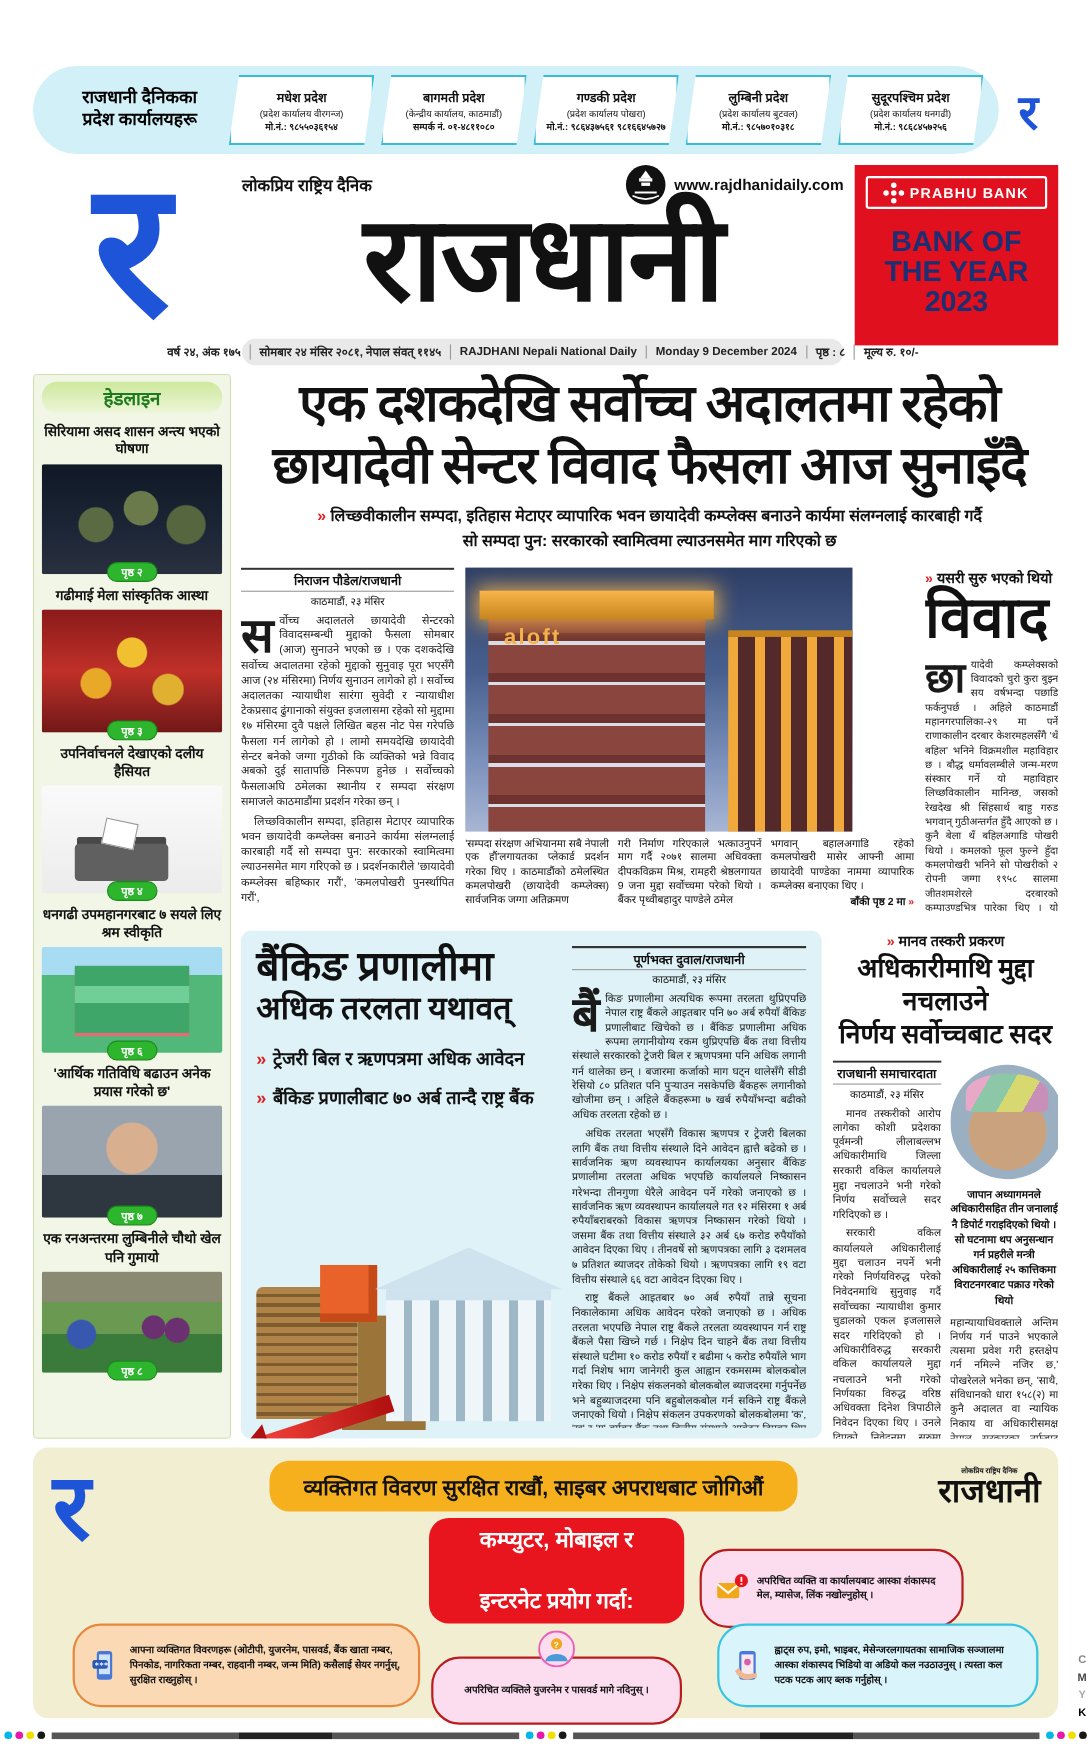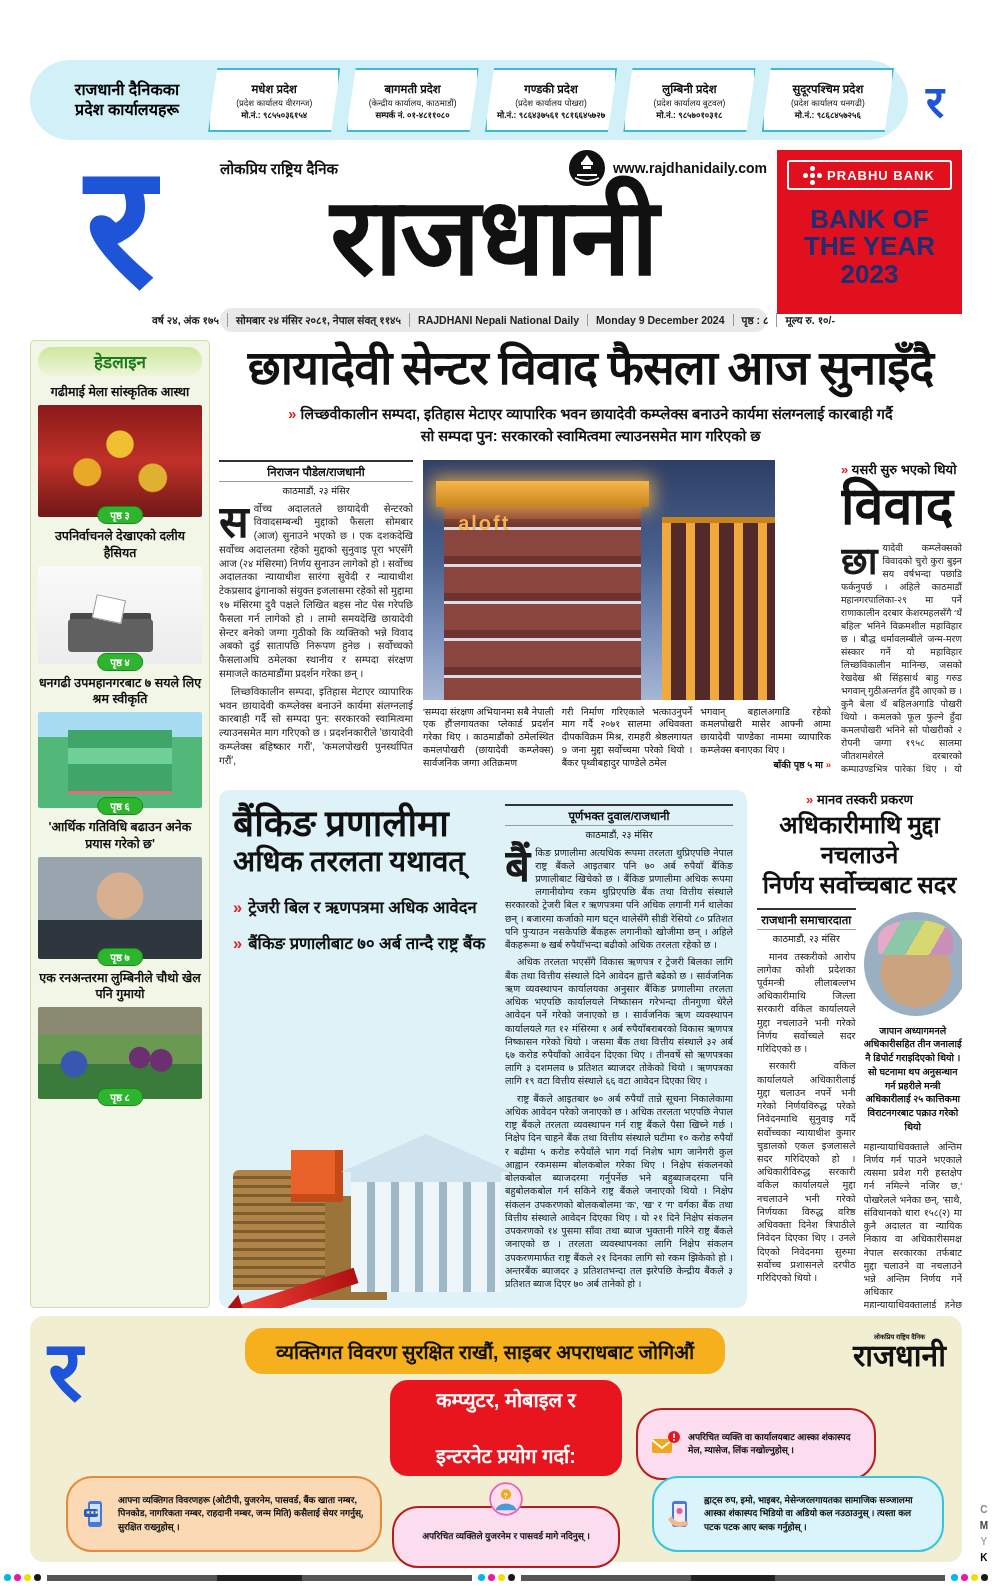--- a/index.html
+++ b/index.html
@@ -79,21 +79,21 @@
   .caption-col { flex:1; font-size:9.5px; line-height:1.35; text-align:justify; }
   .continued { text-align:right; font-weight:bold; font-size:9.5px; margin-top:2px; }
   .story-right { flex:1; overflow:hidden; }
   .kicker { font-weight:bold; font-size:13px; margin-bottom:2px; }
   .dispute-title { font-family:"Liberation Serif", serif; font-weight:bold; font-size:52px; line-height:54px; margin-bottom:8px; }
   .dispute-body { font-size:9.3px; line-height:1.4; text-align:justify; }
   .dispute-body .dropcap { font-size:38px; line-height:34px; }
 
   
   .second-row { display:flex; gap:10px; margin-top:14px; flex:1; overflow:hidden; }
-  .banking-box { width:528px; background:#def2f8; border-radius:10px; padding:14px 14px 10px; display:flex; gap:4px; overflow:hidden; position:relative; }
+  .banking-box { width:528px; background:#def2f8; border-radius:10px; padding:14px 14px 10px; display:flex; gap:19px; overflow:hidden; position:relative; }
   .bank-left { width:268px; display:flex; flex-direction:column; }
   .bank-headline1 { font-family:"Liberation Serif", serif; font-weight:bold; font-size:37px; line-height:40px; }
   .bank-headline2 { font-family:"Liberation Serif", serif; font-weight:bold; font-size:29px; line-height:34px; }
   .bank-bullets { margin-top:18px; }
   .bank-bullet { display:flex; gap:6px; font-weight:bold; font-size:16.5px; line-height:1.35; margin-bottom:14px; }
   .illus { position:relative; margin-top:auto; height:170px; }
   .coins { position:absolute; left:0; bottom:8px; width:92px; height:120px; background:repeating-linear-gradient(180deg,#b08448 0 6px,#7e5c2e 6px 9px); border-radius:6px 6px 0 0; box-shadow:70px 18px 0 -8px #9a7438; }
   .crate { position:absolute; left:58px; bottom:96px; width:52px; height:52px; background:#e8622a; box-shadow:inset -8px -8px 0 #c44a18; }
   .bank-building { position:absolute; right:0; bottom:6px; width:150px; height:120px; background:repeating-linear-gradient(90deg,#eef6fa 0 16px,#9fb8c8 16px 24px); border-top:10px solid #cfe3ee; }
   .bank-building::before { content:""; position:absolute; left:-10px; top:-48px; border-left:85px solid transparent; border-right:85px solid transparent; border-bottom:38px solid #cfe3ee; }
@@ -216,20 +216,26 @@
         <div class="bank-l3">2023</div>
       </div>
     </div>
   </div>
 
   <div class="content">
 
     <aside class="sidebar">
       <div class="sb-header">हेडलाइन</div>
 
+      <div class="sb-item">
+        <div class="sb-title">सिरियामा असद शासन अन्त्य भएको घोषणा</div>
+        <div class="sb-img img-syria">
+          <span class="sb-badge">पृष्ठ २</span>
+        </div>
+      </div>
 
       <div class="sb-item">
         <div class="sb-title">गढीमाई मेला सांस्कृतिक आस्था</div>
         <div class="sb-img img-gadhimai">
           <span class="sb-badge">पृष्ठ ३</span>
         </div>
       </div>
 
       <div class="sb-item">
         <div class="sb-title">उपनिर्वाचनले देखाएको दलीय हैसियत</div>
@@ -257,20 +263,21 @@
       <div class="sb-item">
         <div class="sb-title">एक रनअन्तरमा लुम्बिनीले चौथो खेल पनि गुमायो</div>
         <div class="sb-img img-cricket">
           <span class="sb-badge">पृष्ठ ८</span>
         </div>
       </div>
     </aside>
 
     <div class="main">
       <div class="lead-headline">
+        <div>एक दशकदेखि सर्वोच्च अदालतमा रहेको</div>
         <div>छायादेवी सेन्टर विवाद फैसला आज सुनाइँदै</div>
       </div>
       <div class="lead-deck">
         <div><span class="arr">»</span> <span>लिच्छवीकालीन सम्पदा, इतिहास मेटाएर व्यापारिक भवन छायादेवी कम्प्लेक्स बनाउने कार्यमा संलग्नलाई कारबाही गर्दै</span></div>
         <div>सो सम्पदा पुन: सरकारको स्वामित्वमा ल्याउनसमेत माग गरिएको छ</div>
       </div>
 
       <div class="story-row">
         <div class="story-col1">
           <div class="byline-box">निराजन पौडेल/राजधानी</div>
@@ -285,21 +292,21 @@
           <div class="photo-hotel">
             <div class="tower-left"></div>
             <div class="hotel-sign">aloft</div>
             <div class="tower-right"></div>
           </div>
           <div class="caption-row">
             <div class="caption-col">'सम्पदा संरक्षण अभियानमा सबै नेपाली एक हौं'लगायतका प्लेकार्ड प्रदर्शन गरेका थिए । काठमाडौंको ठमेलस्थित कमलपोखरी (छायादेवी कम्प्लेक्स) सार्वजनिक जग्गा अतिक्रमण</div>
             <div class="caption-col">गरी निर्माण गरिएकाले भत्काउनुपर्ने माग गर्दै २०७१ सालमा अधिवक्ता दीपकविक्रम मिश्र, रामहरी श्रेष्ठलगायत 9 जना मुद्दा सर्वोच्चमा परेको थियो । बैंकर पृथ्वीबहादुर पाण्डेले ठमेल</div>
             <div class="caption-col">
               <span>भगवान् बहालअगाडि रहेको कमलपोखरी मासेर आफ्नी आमा छायादेवी पाण्डेका नाममा व्यापारिक कम्प्लेक्स बनाएका थिए ।</span>
-              <div class="continued"><span>बाँकी पृष्ठ ५ मा</span> <span class="arr">»</span></div>
+              <div class="continued"><span>बाँकी पृष्ठ 2 मा</span> <span class="arr">»</span></div>
             </div>
           </div>
         </div>
 
         <div class="story-right">
           <div class="kicker"><span class="arr">»</span> <span>यसरी सुरु भएको थियो</span></div>
           <div class="dispute-title">विवाद</div>
           <div class="dispute-body body-text">
             <p class="noindent"><span class="dropcap">छा</span><span>यादेवी कम्प्लेक्सको विवादको चुरो कुरा बुझ्न सय वर्षभन्दा पछाडि फर्कनुपर्छ । अहिले काठमाडौं महानगरपालिका-२९ मा पर्ने राणाकालीन दरबार केशरमहलसँगै 'थँ बहिल' भनिने विक्रमशील महाविहार छ । बौद्ध धर्मावलम्बीले जन्म-मरण संस्कार गर्ने यो महाविहार लिच्छविकालीन मानिन्छ, जसको रेखदेख श्री सिंहसार्थ बाहु गरुड भगवान् गुठीअन्तर्गत हुँदै आएको छ । कुनै बेला थँ बहिलअगाडि पोखरी थियो । कमलको फूल फुल्ने हुँदा कमलपोखरी भनिने सो पोखरीको २ रोपनी जग्गा १९५८ सालमा जीतशमशेरले दरबारको कम्पाउण्डभित्र पारेका थिए । यो दरबार राणा प्रधानमन्त्री चन्द्रशमशेरले भाइ जीतशमशेरबाट किनेर छोरा केशरशमशेरलाई उपहार दिए र नाम केशरमहल रहन पुग्यो ।</span></p>
 

